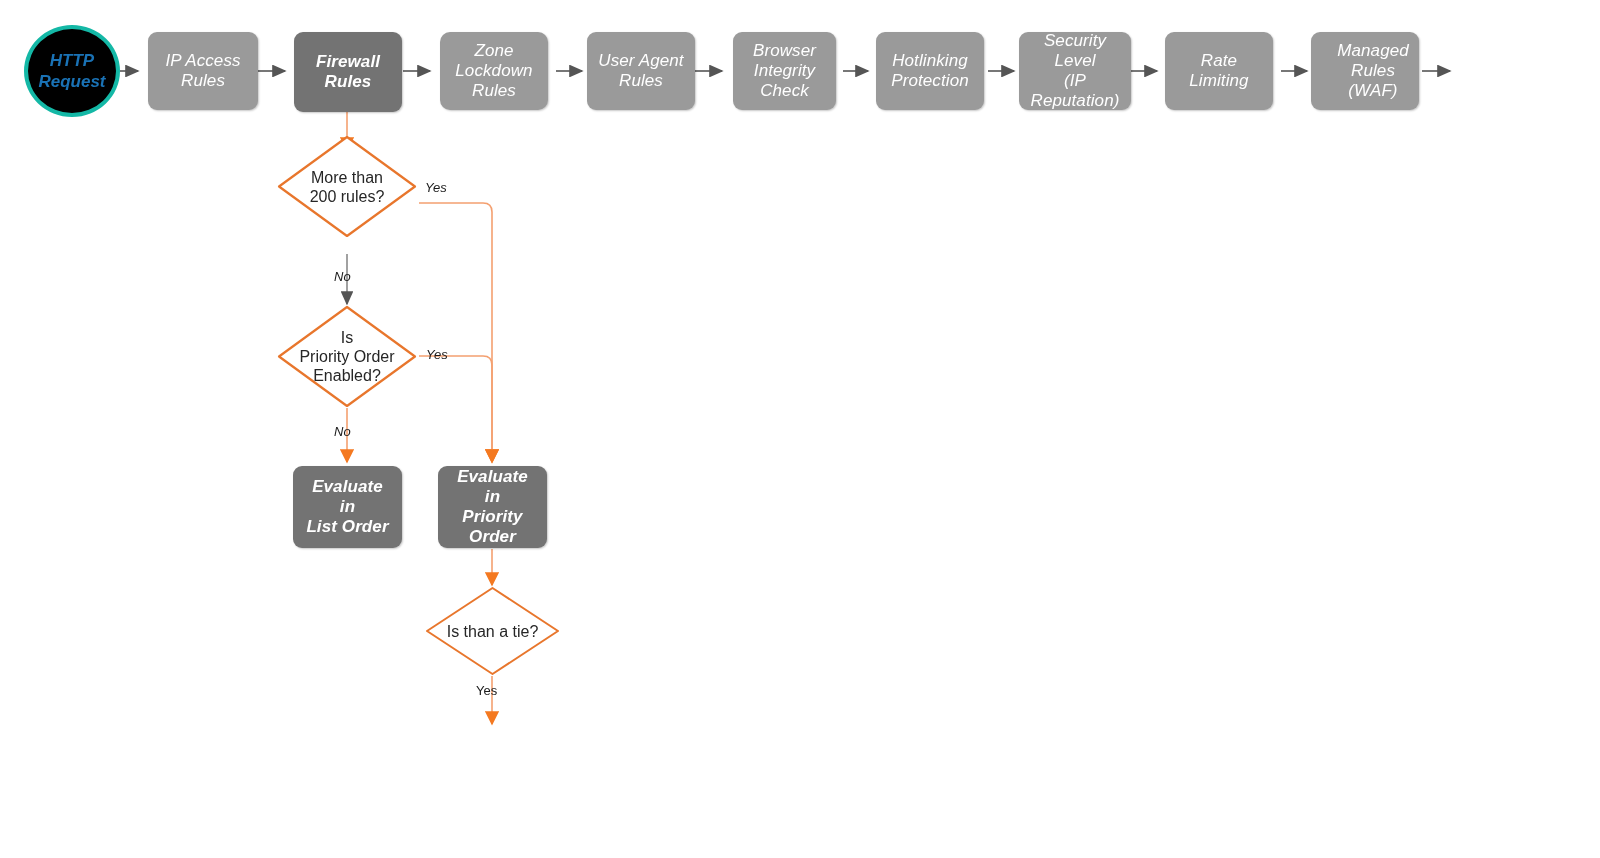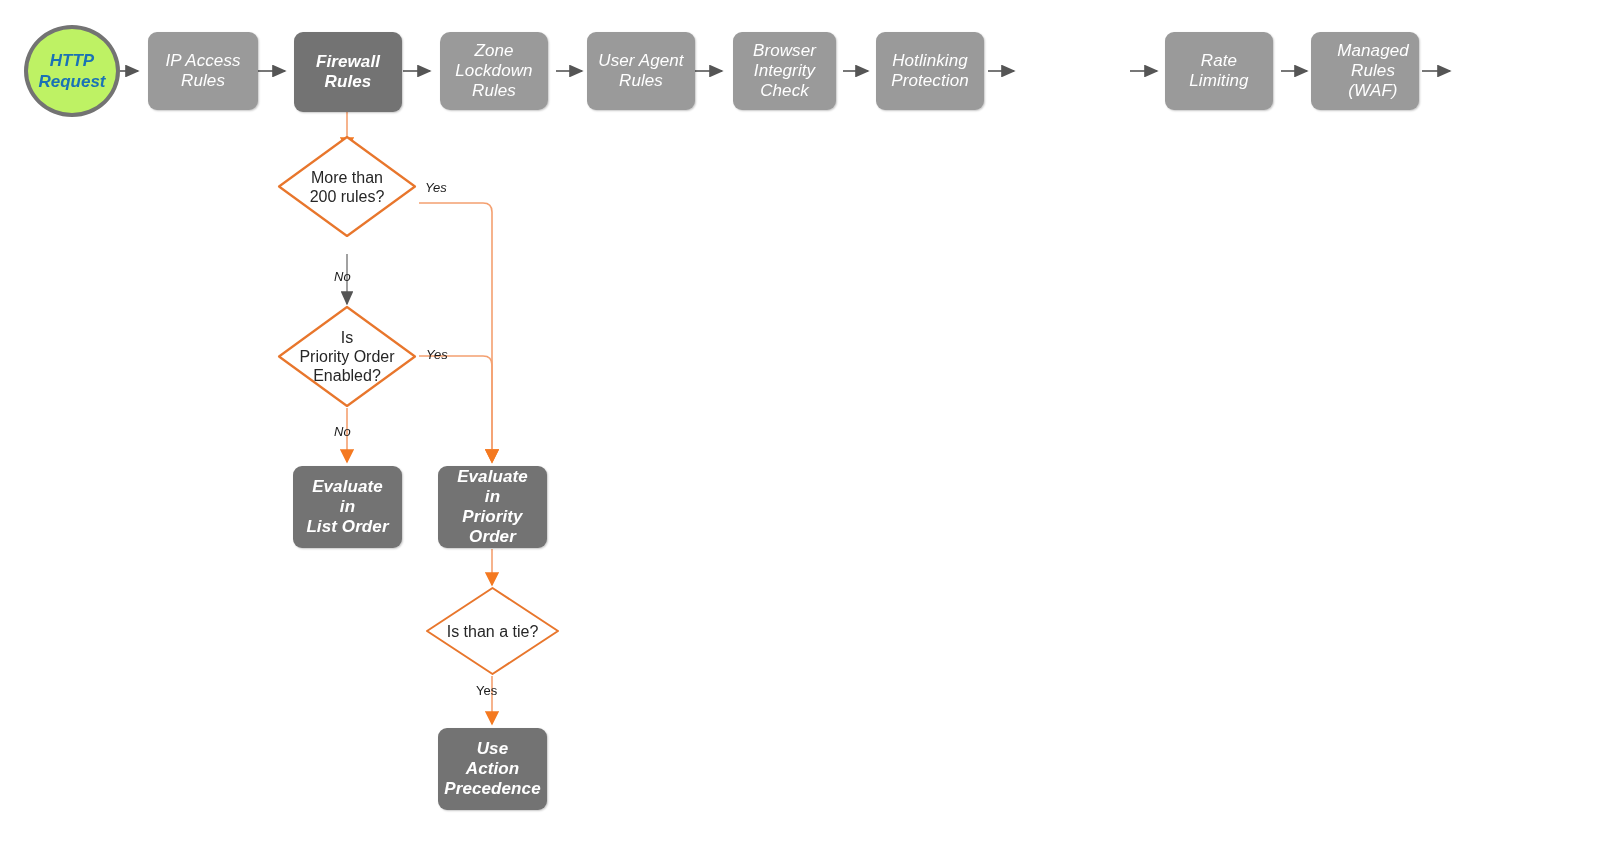--- a/index.html
+++ b/index.html
@@ -52,22 +52,22 @@
   .proc.orange{ background: #737373; font-weight: bold; }
 
   .terminator {
     border-radius: 50%;
     font-style: italic;
     font-weight: bold;
     font-size: 17px;
     line-height: 21px;
   }
   .terminator.start {
-    background: #bef264;
-    border: 4px solid #737373;
+    background: #000000;
+    border: 4px solid #14b8a6;
     color: #1a72b5;
   }
   .terminator.end {
     background: #1580c0;
     color: #ffffff;
     box-shadow: 1px 1px 3px rgba(0,0,0,0.25);
   }
 
   
   .decision {
@@ -172,20 +172,23 @@
   <div class="node proc grey ml" style="left:587px; top:32px; width:108px; height:78px;">User Agent
 Rules</div>
 
   <div class="node proc grey ml" style="left:876px; top:32px; width:108px; height:78px;">Hotlinking
 Protection</div>
 
   <div class="node proc grey ml" style="left:733px; top:32px; width:103px; height:78px;">Browser
 Integrity
 Check</div>
 
+  <div class="node proc grey ml" style="left:1019px; top:32px; width:112px; height:78px;">Security
+Level
+(IP Reputation)</div>
 
   <div class="node proc grey ml" style="left:1165px; top:32px; width:108px; height:78px;">Rate
 Limiting</div>
 
   <div class="node proc grey ml" style="left:1311px; top:32px; width:108px; height:78px;padding-left:16px;">Managed
 Rules
 (WAF)</div>
 
 
   <div class="decision" style="left:276px; top:134px; width:142px; height:105px;">
@@ -213,23 +216,20 @@
   </div>
 
   <div class="node proc orange ml" style="left:293px; top:466px; width:109px; height:82px;">Evaluate
 in
 List Order</div>
 
   <div class="node proc orange ml" style="left:438px; top:466px; width:109px; height:82px;">Evaluate
 in
 Priority Order</div>
 
-  <div class="node proc orange ml" style="left:438px; top:728px; width:109px; height:82px;">Use
-Action
-Precedence</div>
 
   <div class="edge-label" style="left:425px; top:180px;">Yes</div>
 
   <div class="edge-label" style="left:334px; top:269px;">No</div>
 
   <div class="edge-label" style="left:426px; top:347px;">Yes</div>
 
   <div class="edge-label" style="left:334px; top:424px;">No</div>
 
   <div class="edge-label upright" style="left:476px; top:683px;">Yes</div>

